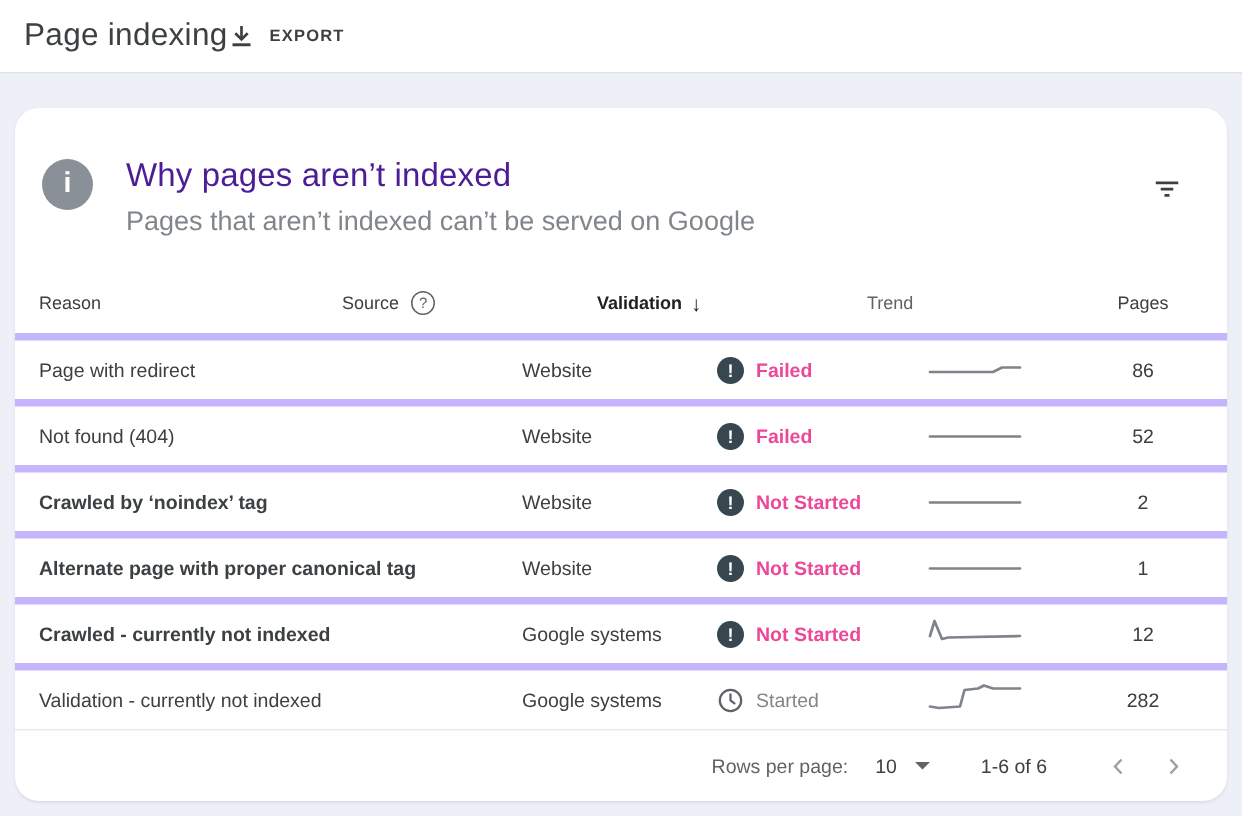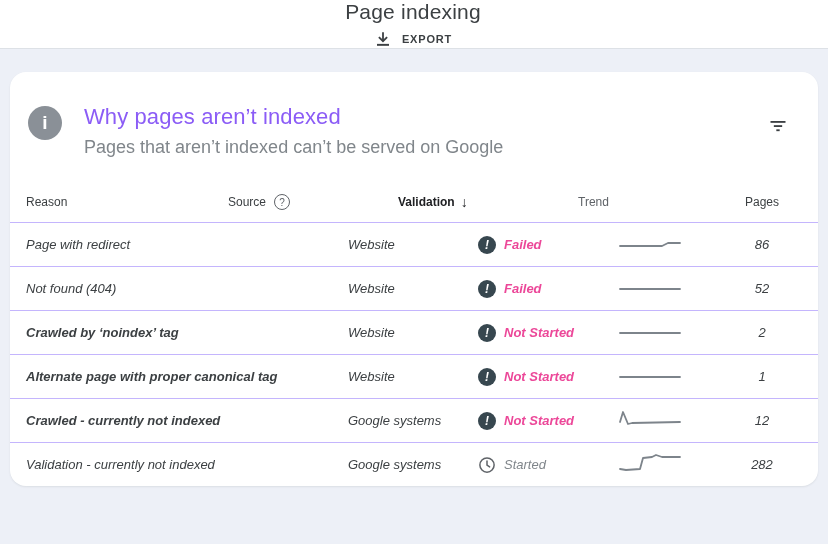--- a/index.html
+++ b/index.html
@@ -6,23 +6,22 @@
   html,body { width:828px; height:544px; }
   body {
     font-family:"Liberation Sans","DejaVu Sans",sans-serif;
     background:#edf0f7;
     color:#3c4043;
     overflow:hidden;
   }
   
   .topbar {
     height:49px; background:#ffffff; border-bottom:1px solid #dde1e6;
-    display:flex; align-items:center; justify-content:space-between;
+    display:flex; align-items:center; justify-content:flex-start;
     padding:0 18px 0 16px;
-    flex-direction:column;
   }
   .page-title { font-size:21px; color:#3c4043; letter-spacing:.2px; }
   .export-btn {
     display:flex; align-items:center; gap:10px; background:none; border:none;
     cursor:pointer; color:#3c4043; font-family:inherit;
   }
   .export-btn span { font-size:11px; font-weight:bold; letter-spacing:.8px; }
   
   .page-wrap { padding:23px 10px 0 10px; }
   .card {
@@ -31,39 +30,39 @@
     overflow:hidden;
   }
   .card-head { display:flex; padding:32px 24px 24px 18px; }
   .info-circle {
     width:34px; height:34px; border-radius:50%; background:#8a9097;
     color:#ffffff; font-weight:bold; font-size:19px;
     display:flex; align-items:center; justify-content:center; flex:0 0 34px;
     margin-right:22px; margin-top:2px;
   }
   .head-text { flex:1; }
-  .card-title { font-size:22px; color:#8b5cf6; letter-spacing:.1px; }
+  .card-title { font-size:22px; color:#4c1d95; letter-spacing:.1px; }
   .card-sub { font-size:18px; color:#80868b; margin-top:7px; }
   .filter-btn { background:none; border:none; cursor:pointer; padding:6px; margin-top:6px; height:32px; }
   
   .trow {
     display:flex; align-items:center;
     padding:0 22px 0 16px;
   }
   .thead { height:40px;gap:40px; }
   .thead .cell { font-size:12px; color:#5f6368; }
   .thead .cell.validation-h { color:#202124; font-weight:bold; display:flex; align-items:center; gap:6px; }
   .sort-arrow { font-size:14px; color:#202124; font-weight:normal; }
   .help-circle {
     display:inline-flex; width:16px; height:16px; border:1.4px solid #5f6368; border-radius:50%;
     align-items:center; justify-content:center; font-size:10px; color:#5f6368;
     margin-left:8px; vertical-align:-3px; cursor:pointer;
   }
   .src-h { display:flex; align-items:center; }
-  .drow { height:44px; border-top:1px solid #c4b5fd; cursor:pointer; font-size:13px;font-style:italic; }
+  .drow { height:44px; border-top:5px solid #c4b5fd; cursor:pointer; font-size:13px; }
   .cell.reason { flex:1; color:#3c4043; padding-right:8px; }
   .drow.bold .cell.reason { font-weight:bold; }
   .cell.source { width:130px; color:#3c4043; }
   .cell.validation { width:140px; display:flex; align-items:center; gap:8px; }
   .cell.trend { width:110px; }
   .cell.pages { width:68px; text-align:center; color:#3c4043; }
   .vlabel { font-weight:bold; color:#ec4899; }
   .drow.started .vlabel { font-weight:normal; color:#80868b; }
   .err-badge {
     width:18px; height:18px; border-radius:50%; background:#37474f; color:#ffffff;
@@ -223,15 +222,33 @@
         <span class="vlabel">Started</span>
       </div>
       <div class="cell trend">
         <svg class="spark" width="64" height="24" viewBox="0 0 64 24">
           <polyline points="2,18 8,19 22,18 25,7 34,6 38,4 44,6 62,6"></polyline>
         </svg>
       </div>
       <div class="cell pages">282</div>
     </div>
 
+    <div class="tfoot">
+      <span class="rpp-label">Rows per page:</span>
+      <span class="rpp-select">
+        <span>10</span>
+        <span class="caret-down"></span>
+      </span>
+      <span class="range">1-6 of 6</span>
+      <button class="pg-btn">
+        <svg width="16" height="16" viewBox="0 0 24 24">
+          <path d="M14.5 5 L8 12 L14.5 19" fill="none" stroke="#9aa0a6" stroke-width="2.4"></path>
+        </svg>
+      </button>
+      <button class="pg-btn">
+        <svg width="16" height="16" viewBox="0 0 24 24">
+          <path d="M9.5 5 L16 12 L9.5 19" fill="none" stroke="#9aa0a6" stroke-width="2.4"></path>
+        </svg>
+      </button>
+    </div>
 
   </div>
 </div>
 
 </body></html>

